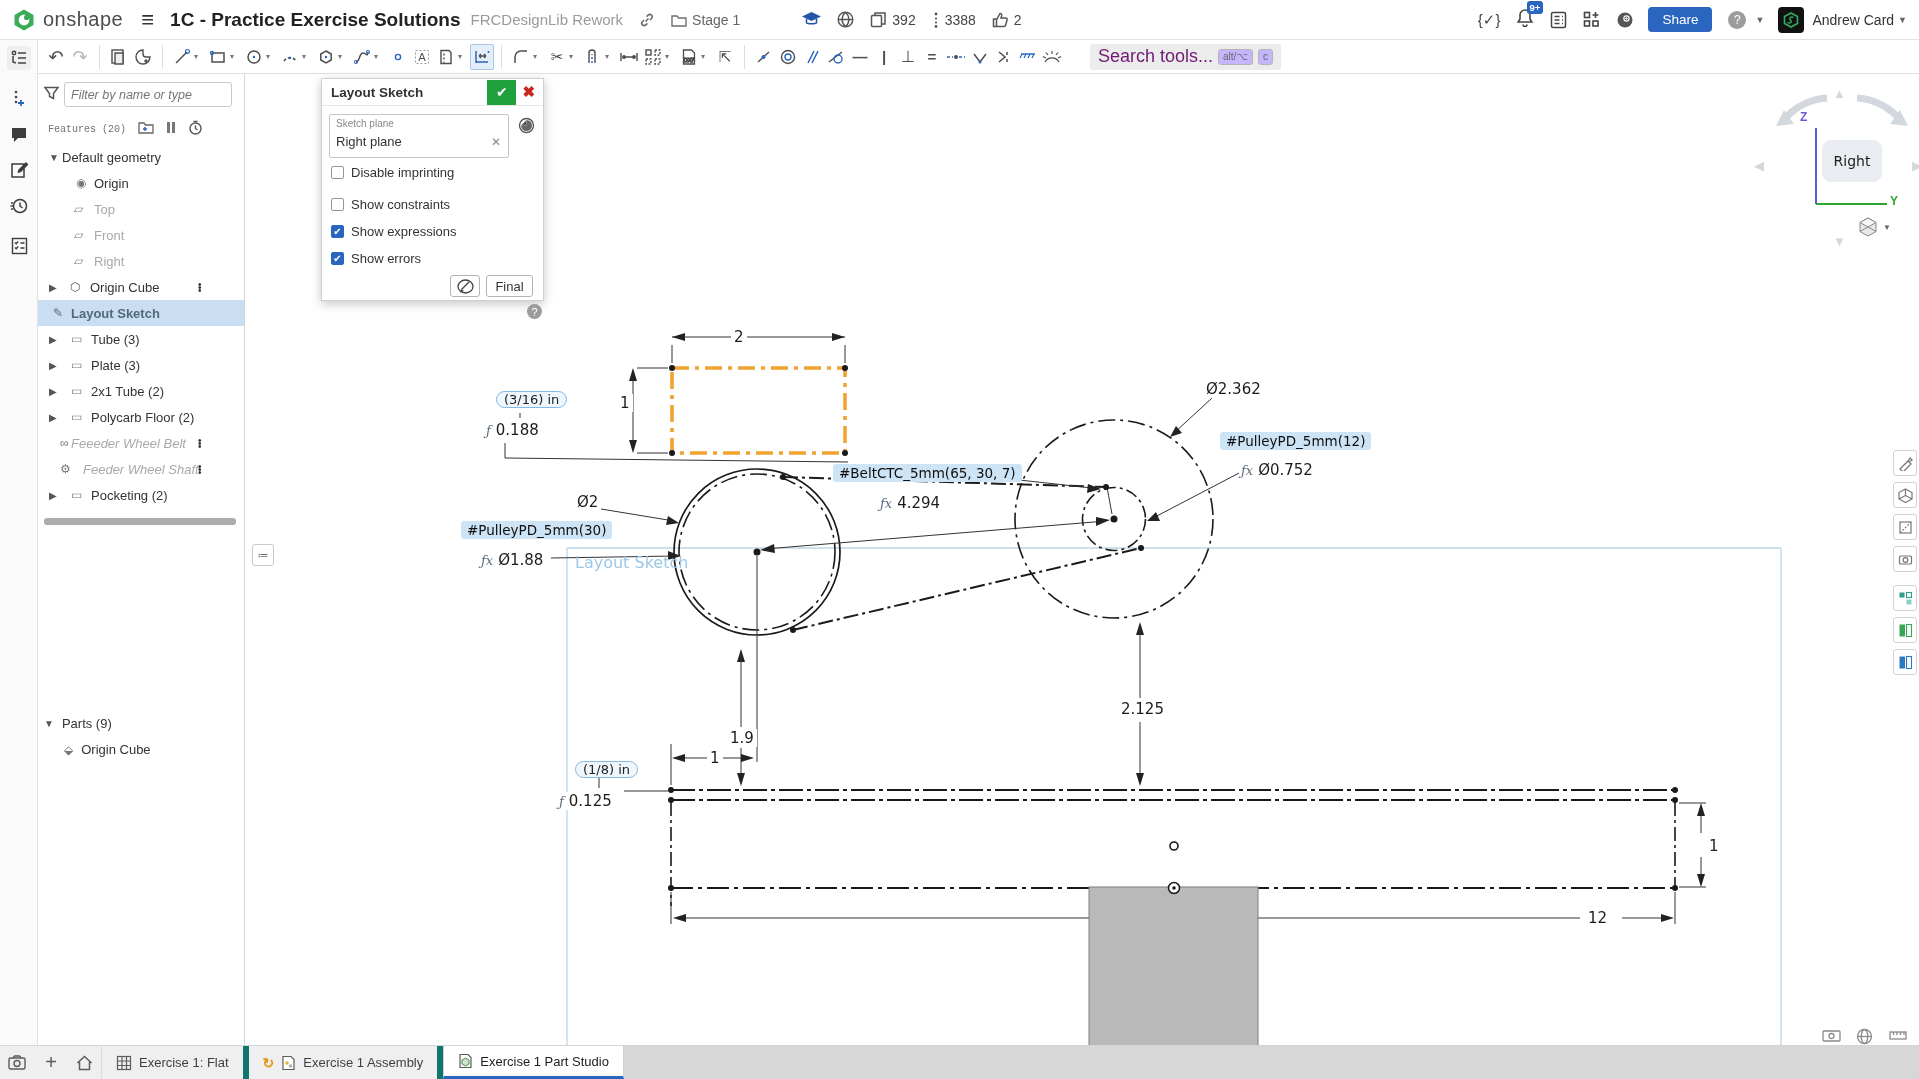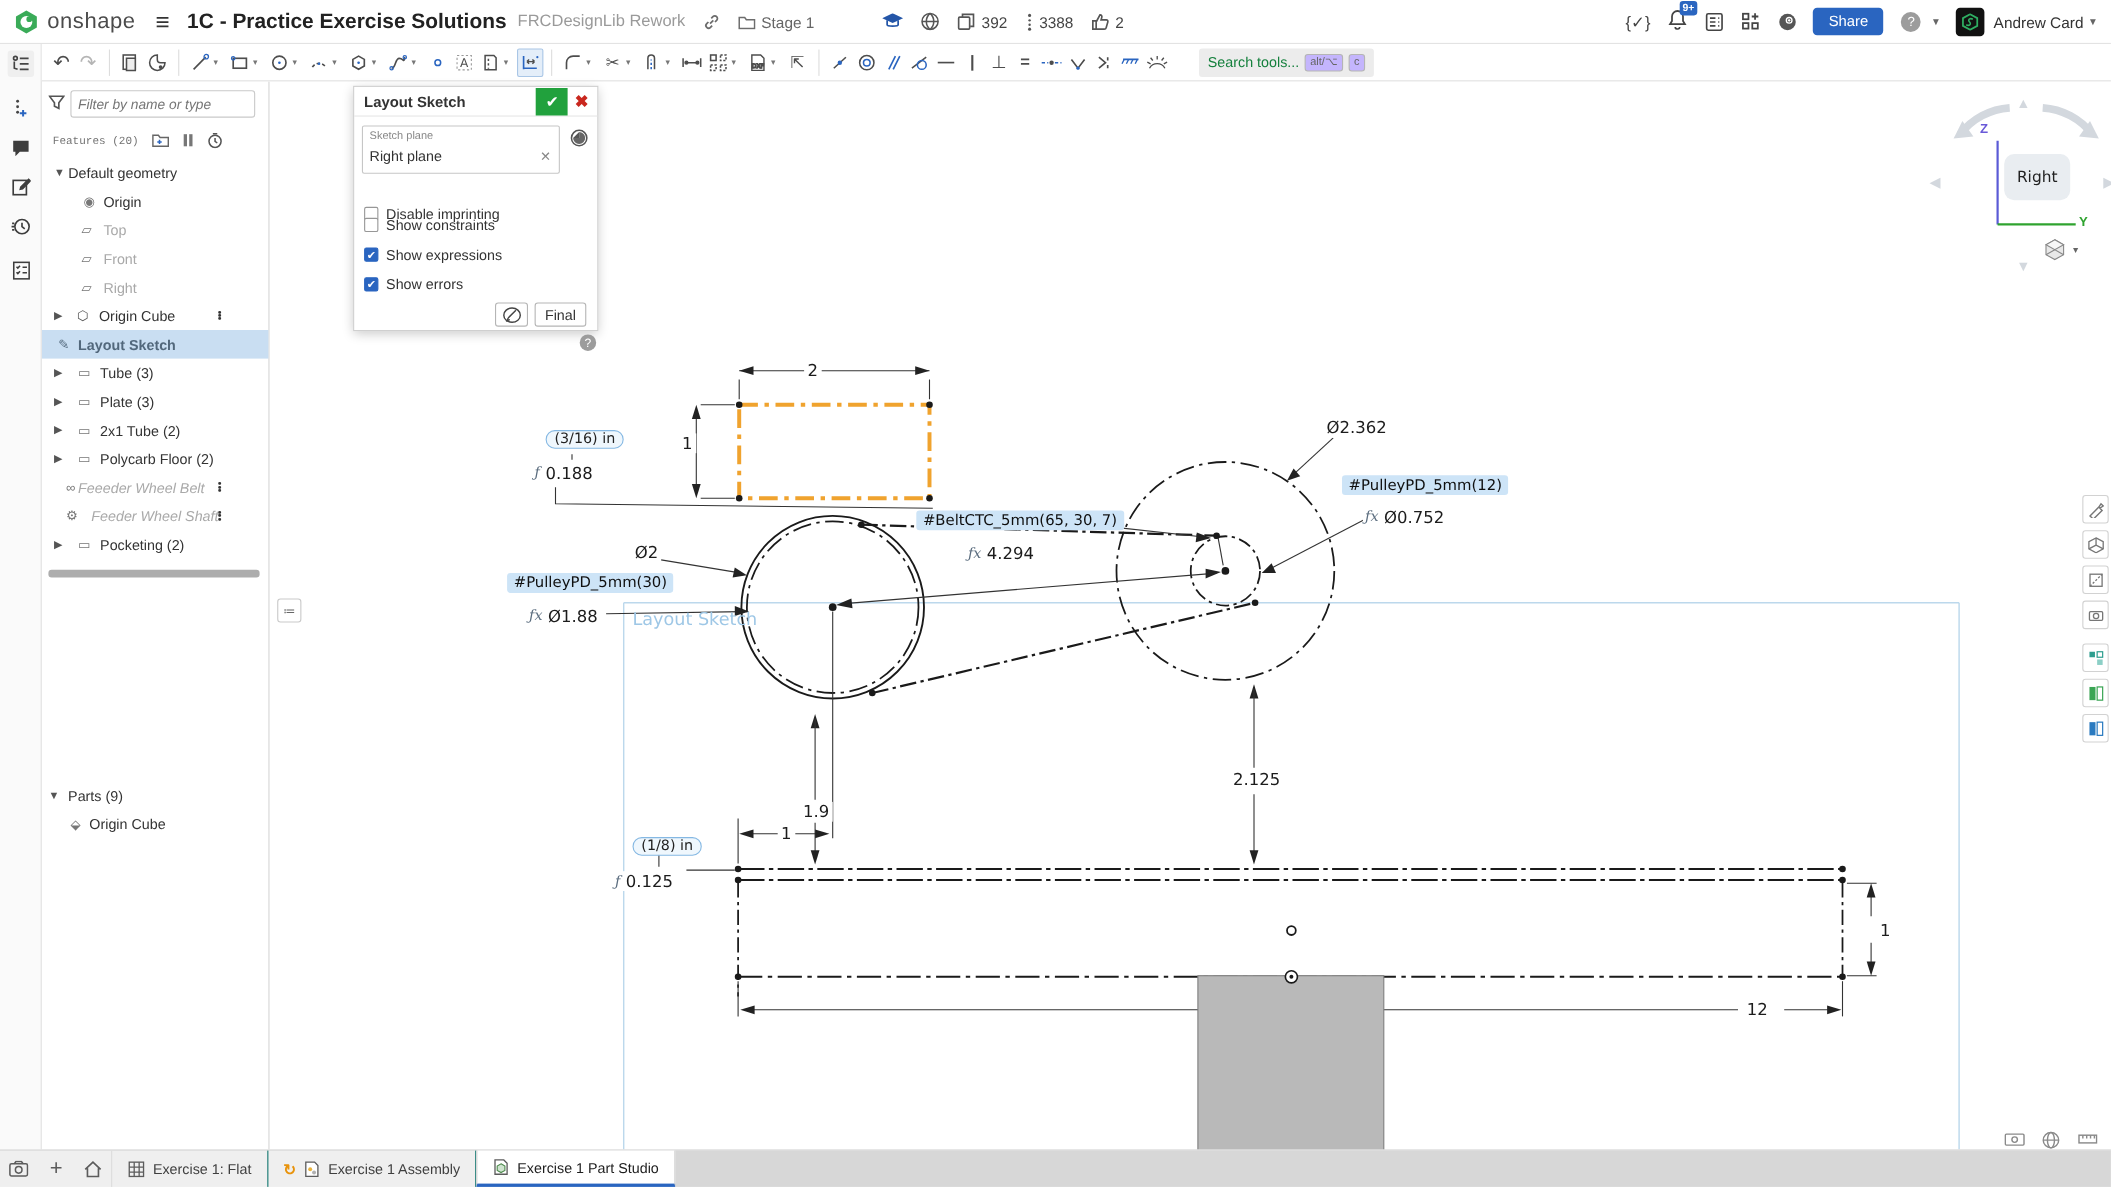--- a/index.html
+++ b/index.html
@@ -32,21 +32,21 @@
   #toolbar { position:absolute; left:38px; top:40px; width:1881px; height:34px; background:#fff;
              border-bottom:1px solid #e0e0e0; display:flex; align-items:center; z-index:35; padding-left:6px; }
   .ticon { min-width:24px; height:26px; display:flex; align-items:center; justify-content:center;
            color:#4d4d4d; font-size:15px; cursor:pointer; }
   .ticon svg { display:block; }
   .tcaret { font-size:8px; color:#777; width:12px; cursor:pointer; }
   .tdiv { width:1px; height:24px; background:#ddd; margin:0 7px; }
   .ticon.active { background:#e4eef9; border:1px solid #a9c6e6; border-radius:2px; }
   .search-tools { margin-left:26px; background:#ececec; border-radius:3px; height:26px; display:flex;
                   align-items:center; padding:0 8px; gap:5px; cursor:text; }
-  .search-tools .st-txt { font-size:13px; color:#15803d; }
+  .search-tools .st-txt { font-size:18px; color:#701a75; }
   .kbd { border:1px solid #b5b5b5; border-radius:3px; font-size:10px; color:#666; padding:0 4px;
          background:#c4b5fd; line-height:14px; }
 
   
   #leftstrip { position:absolute; left:0; top:40px; width:38px; height:1005px; background:#fafafa;
                border-right:1px solid #e2e2e2; z-index:30; }
   .strip-ico { position:absolute; left:7px; width:24px; height:24px; display:flex; align-items:center;
                justify-content:center; color:#454545; cursor:pointer; }
 
   
@@ -130,21 +130,21 @@
            z-index:20; font-size:12px; color:#6a6a6a; }
 
   .br-ico { position:absolute; top:1028px; color:#8a8a8a; cursor:pointer; z-index:20; }
 
   
   #tabbar { position:absolute; left:0; top:1045px; width:1919px; height:34px; background:#efefef;
             border-top:1px solid #d5d5d5; display:flex; align-items:stretch; z-index:45; }
   .tb-left-ico { display:flex; align-items:center; justify-content:center; width:34px; color:#5c5c5c;
                  cursor:pointer; }
   .tab { display:flex; align-items:center; gap:7px; padding:0 14px; font-size:13px; color:#3f3f3f;
-         border-right:1px solid #0f766e; cursor:pointer; white-space:nowrap; }
+         border-right:6px solid #0f766e; cursor:pointer; white-space:nowrap; }
   .tab.active { background:#fff; border-bottom:3px solid #2a65c0; color:#1d1d1d; border-right:1px solid #d0d0d0;
                 border-left:1px solid #d0d0d0; }
   .tab-fill { flex:1; background:#d7d7d7; }
   .upd { color:#e8930c; font-size:14px; font-weight:bold; }
 </style>
 </head>
 <body>
 
 <div id="canvas">
   <svg width="1919" height="1079" viewBox="0 0 1919 1079">
@@ -743,21 +743,21 @@
     <span class="plane-val">Right plane</span>
     <span class="plane-x">✕</span>
   </div>
   <span class="dlg-clock">
     <svg width="17" height="17" viewBox="0 0 17 17" fill="none" stroke="#555" stroke-width="1.4">
         <circle cx="8.5" cy="8.5" r="7"></circle>
         <path d="M8.5 3 V8.5 H3" fill="#555" stroke="none"></path>
         <path d="M8.5 3 A5.5 5.5 0 0 1 8.5 14 A5.5 5.5 0 0 1 3 8.5 L8.5 8.5 Z" fill="#666" stroke="none"></path>
       </svg>
   </span>
-  <div class="cbrow" style="top:108px;">
+  <div class="cbrow" style="top:86px;">
     <span class="cb"></span>
     <span>Disable imprinting</span>
   </div>
   <div class="cbrow" style="top:118px;">
     <span class="cb"></span>
     <span>Show constraints</span>
   </div>
   <div class="cbrow" style="top:145px;">
     <span class="cb on">✔</span>
     <span>Show expressions</span>

